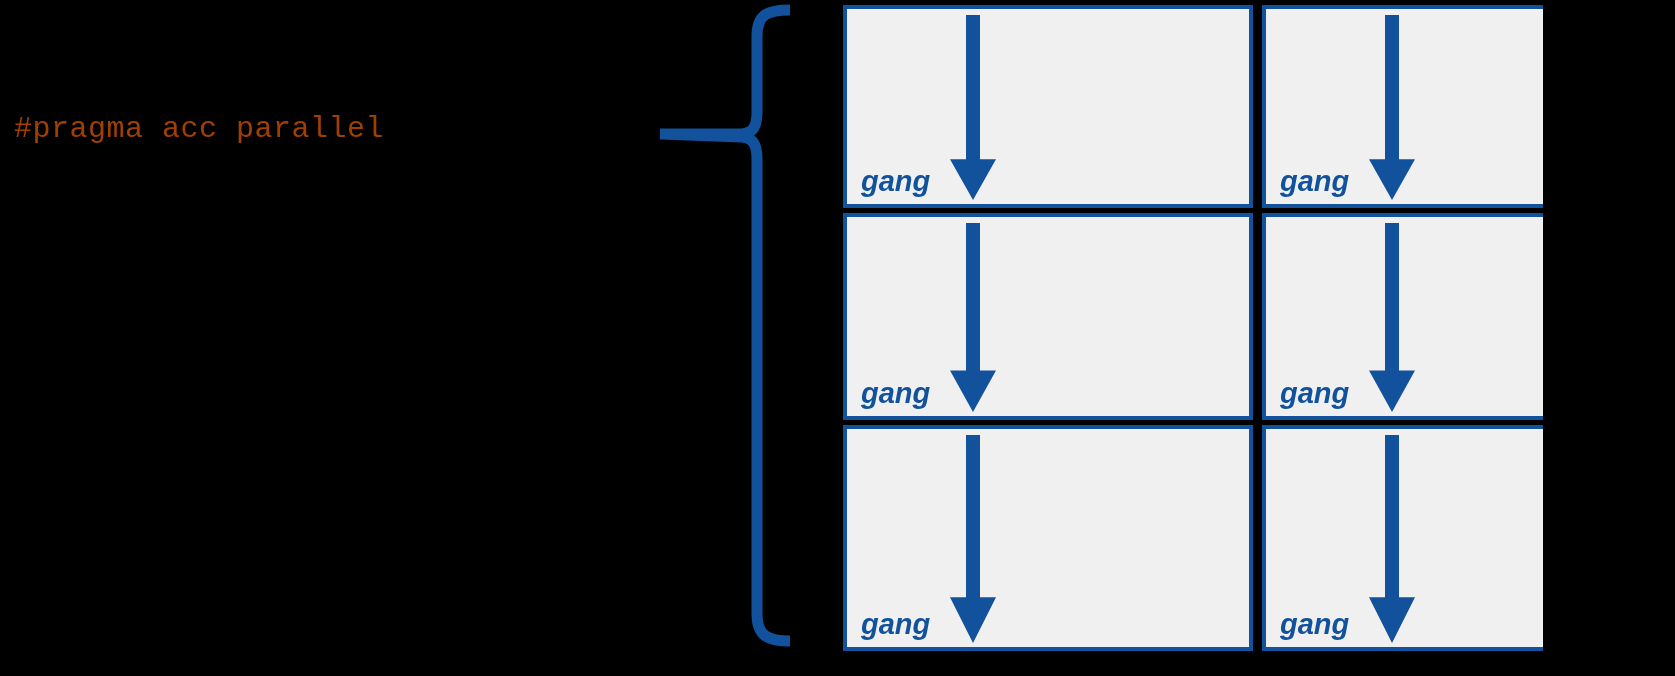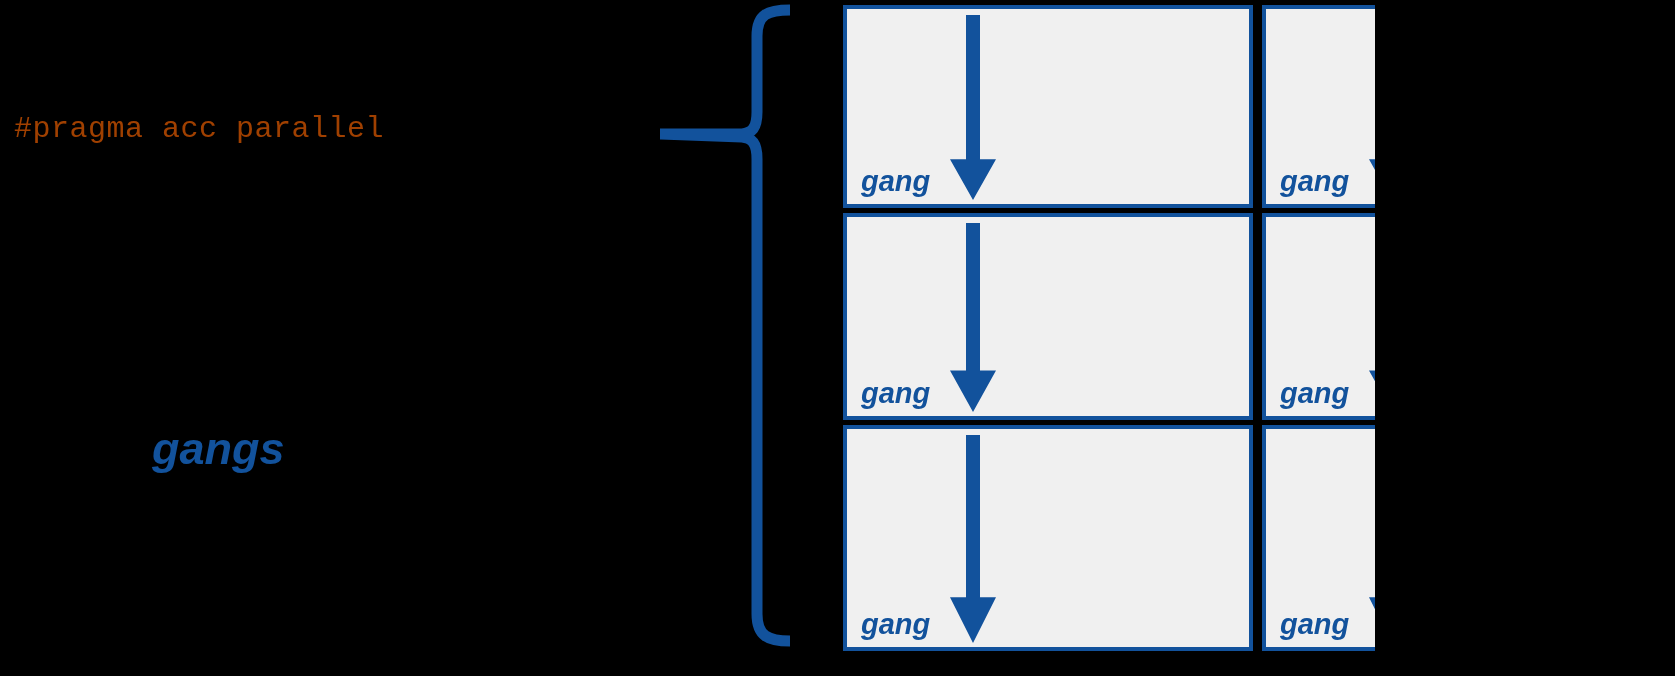--- a/index.html
+++ b/index.html
@@ -2,21 +2,21 @@
 <html><head>
 <meta charset="utf-8">
 <style>
   html, body {
     margin: 0;
     padding: 0;
     background: #000000;
   }
   #stage {
     position: relative;
-    width: 1375px;
+    width: 1543px;
     height: 676px;
     background: #000000;
     overflow: hidden;
     font-family: "Liberation Sans", sans-serif;
   }
 
   
   .pragma-text {
     position: absolute;
     left: 14px;
@@ -92,21 +92,20 @@
   .gang-arrow svg { display: block; width: 100%; height: 100%; }
 </style>
 </head>
 <body>
 
 <div id="stage">
 
   <div class="pragma-text">#pragma acc parallel</div>
 
 
-  <div class="kw-label" id="kw-gangs">gangs</div>
 
   <svg class="brace-svg" viewBox="0 0 130 676">
     <path d="M 130 10
              C 108 10, 97 14, 97 36
              L 97 112
              C 97 128, 92 133, 82 134
              L 1 134
              L 82 137
              C 92 138, 97 143, 97 159
              L 97 614

